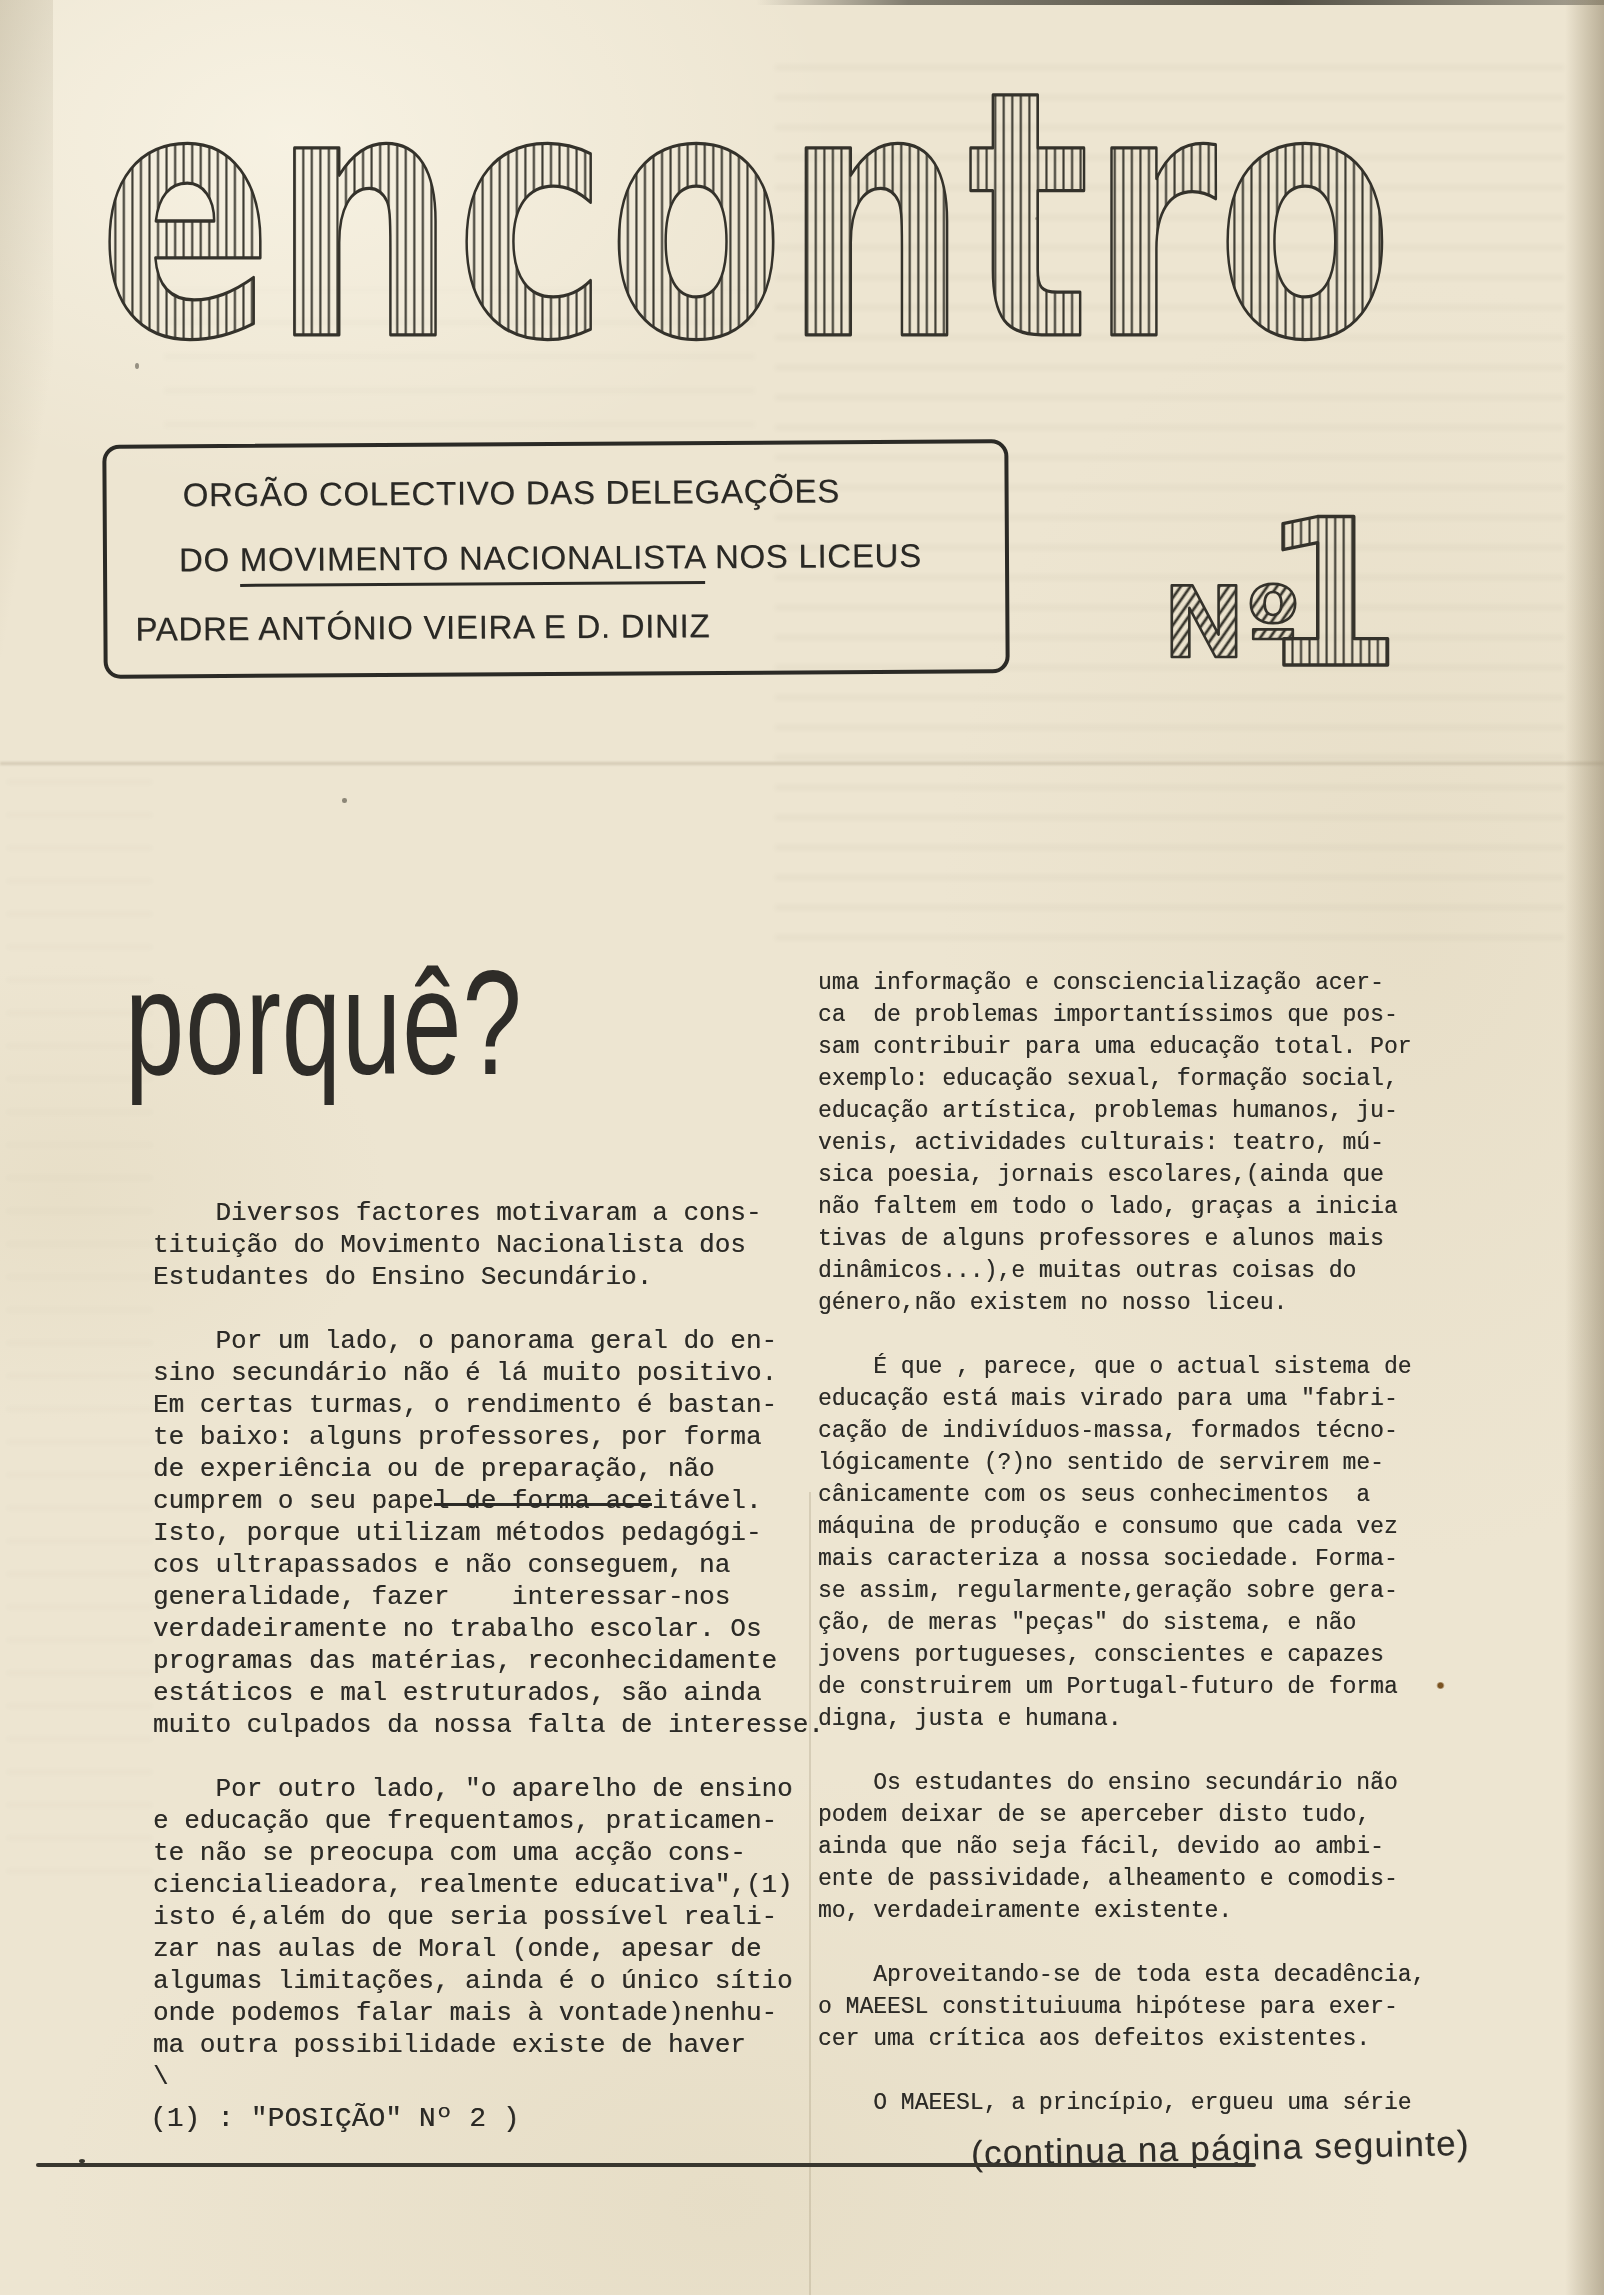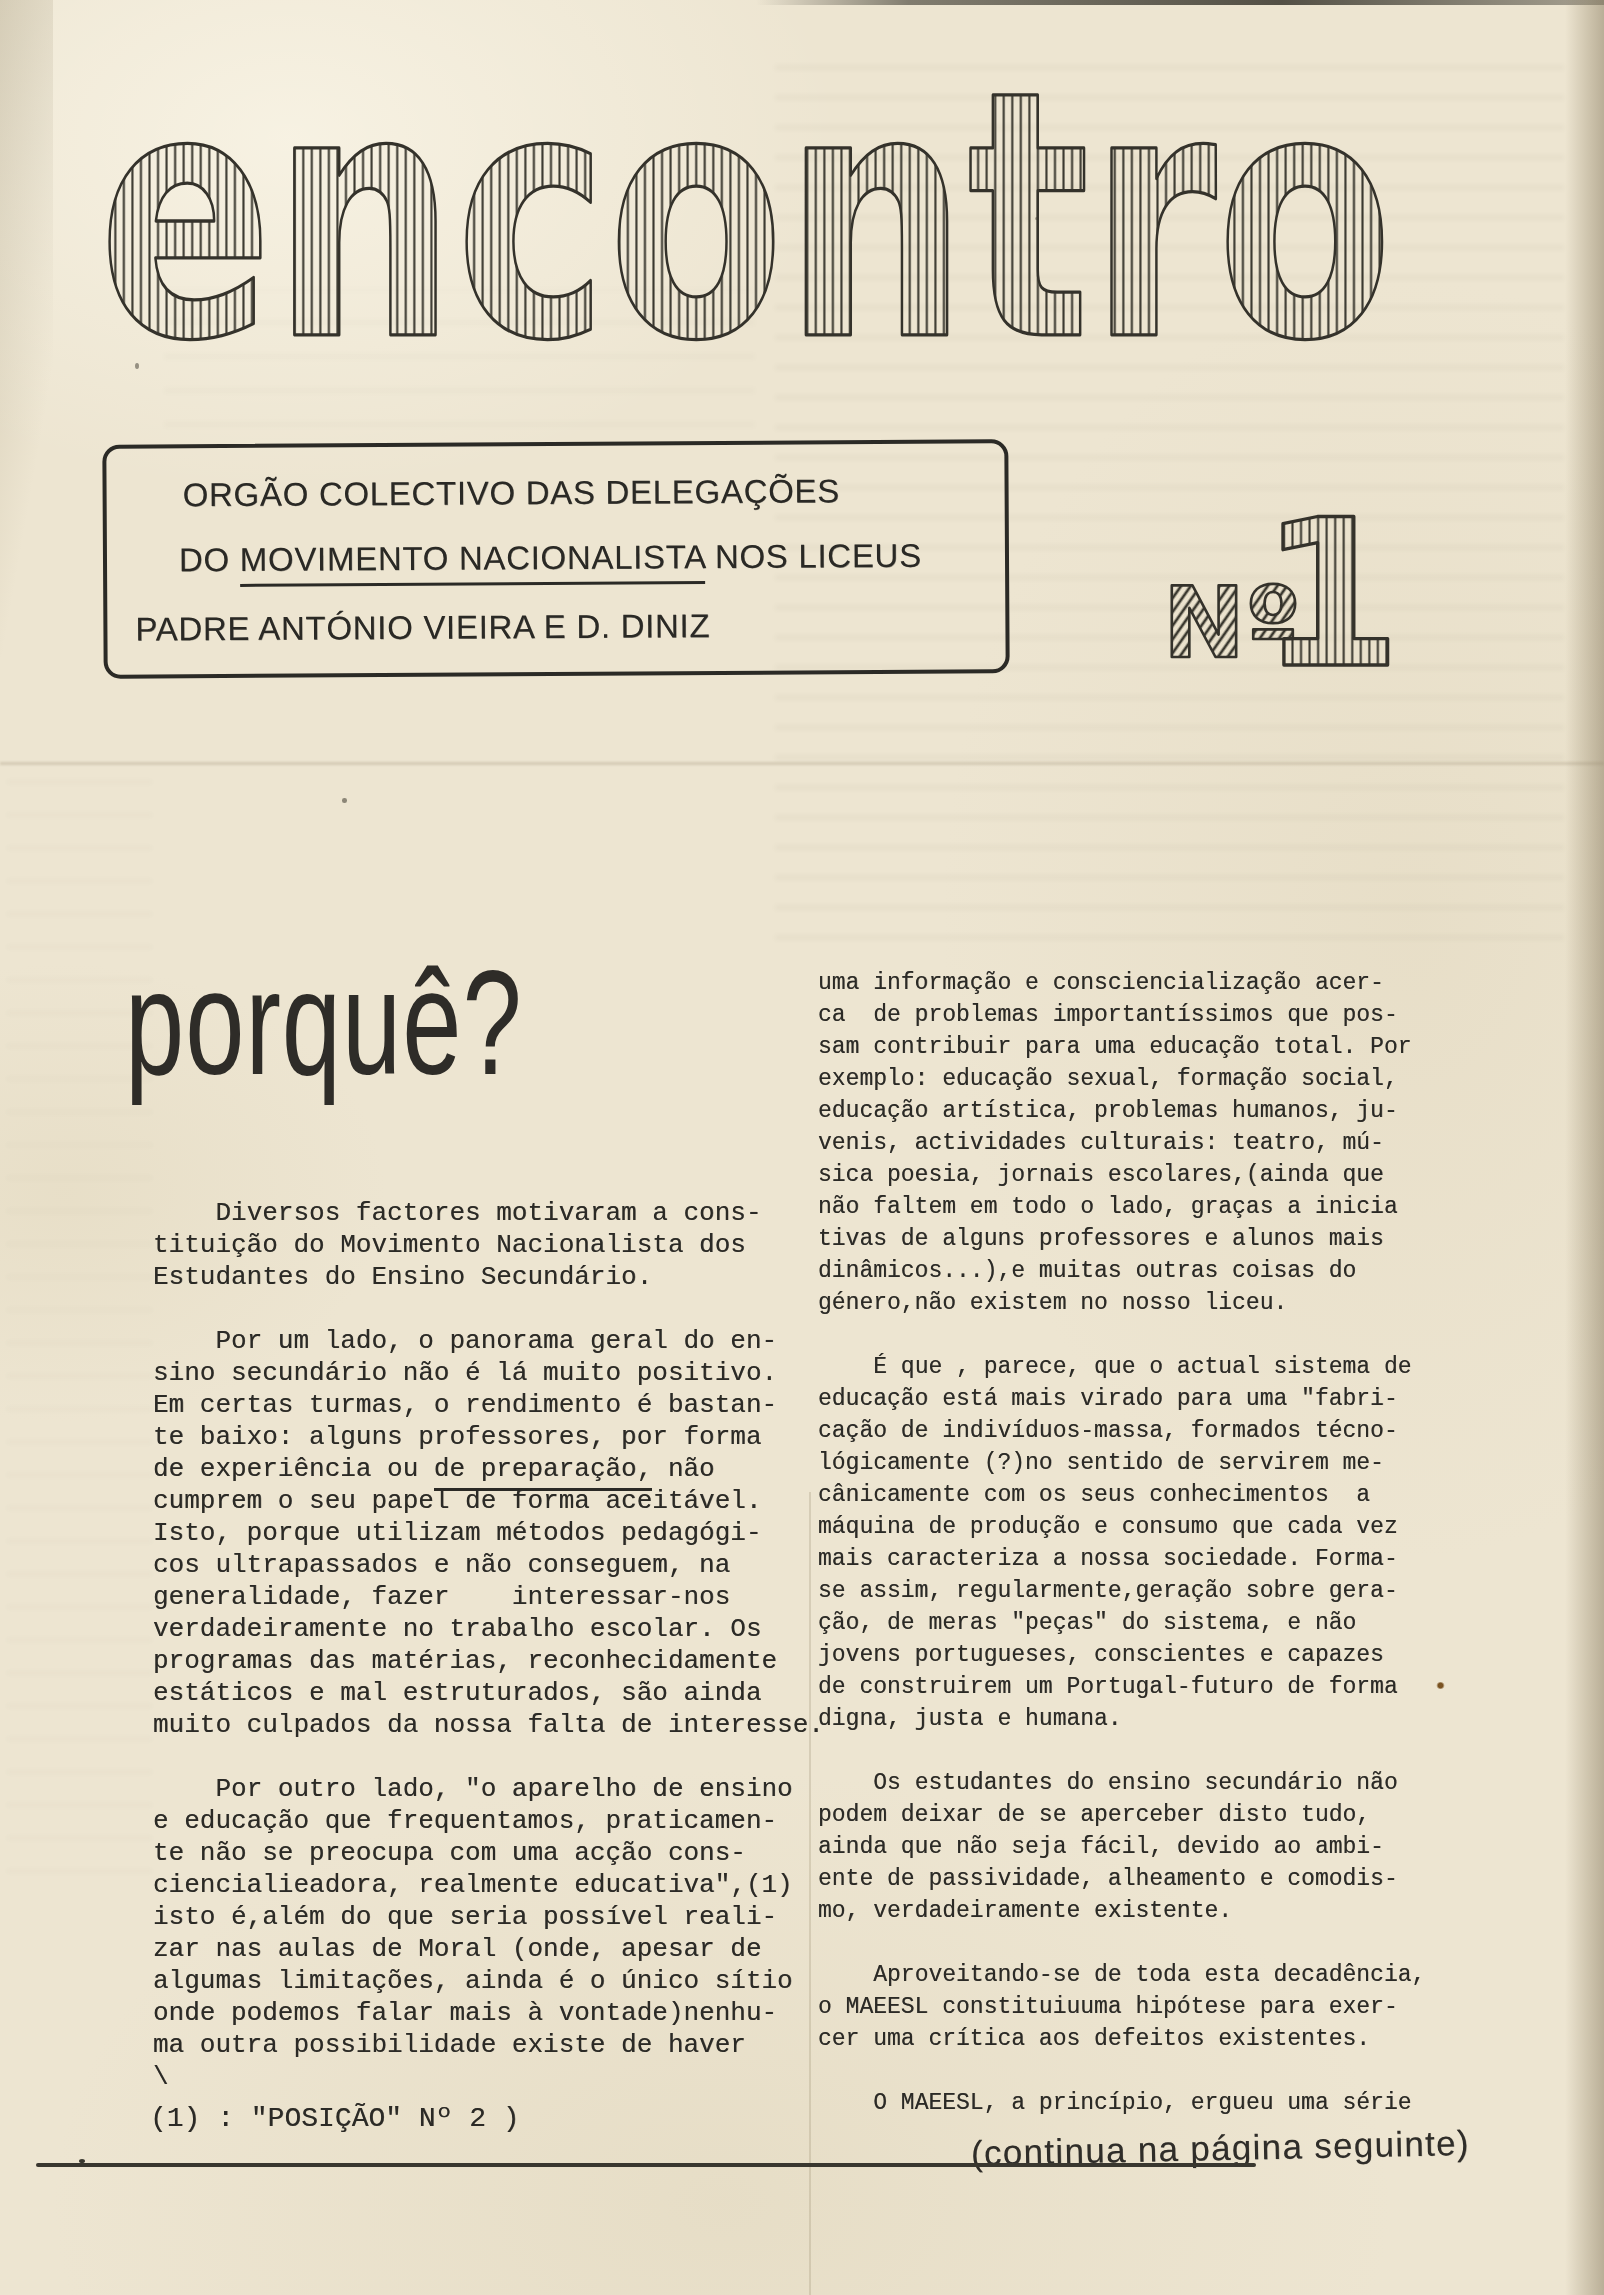--- a/index.html
+++ b/index.html
@@ -75,21 +75,21 @@
   }
   
   .col{
     position:absolute;white-space:pre-wrap;
     font-family:"Liberation Mono","DejaVu Sans Mono",monospace;
     color:#2b2a26;
     text-shadow:0.3px 0.3px 0.5px rgba(43,42,38,.55);
   }
   .col.left{left:153px;top:1197px;width:697px;font-size:26px;line-height:32px;}
   .col.right{left:818px;top:967px;width:762px;font-size:23px;line-height:32px;}
-  .col .ul2{border-bottom:3.3px solid #2b2a26;padding-bottom:4px;}
+  .col .ul2{border-bottom:3.3px solid #2b2a26;padding-bottom:19px;}
   .footnote{
     position:absolute;left:150px;top:2103px;
     font-family:"Liberation Mono","DejaVu Sans Mono",monospace;
     font-size:28px;color:#2b2a26;white-space:pre;
     text-shadow:0.3px 0.3px 0.5px rgba(43,42,38,.55);
   }
   .continuation{
     position:absolute;left:971px;top:2128px;
     font-size:35px;letter-spacing:1.3px;color:#2f2d29;
     transform:rotate(-1.2deg);white-space:nowrap;

